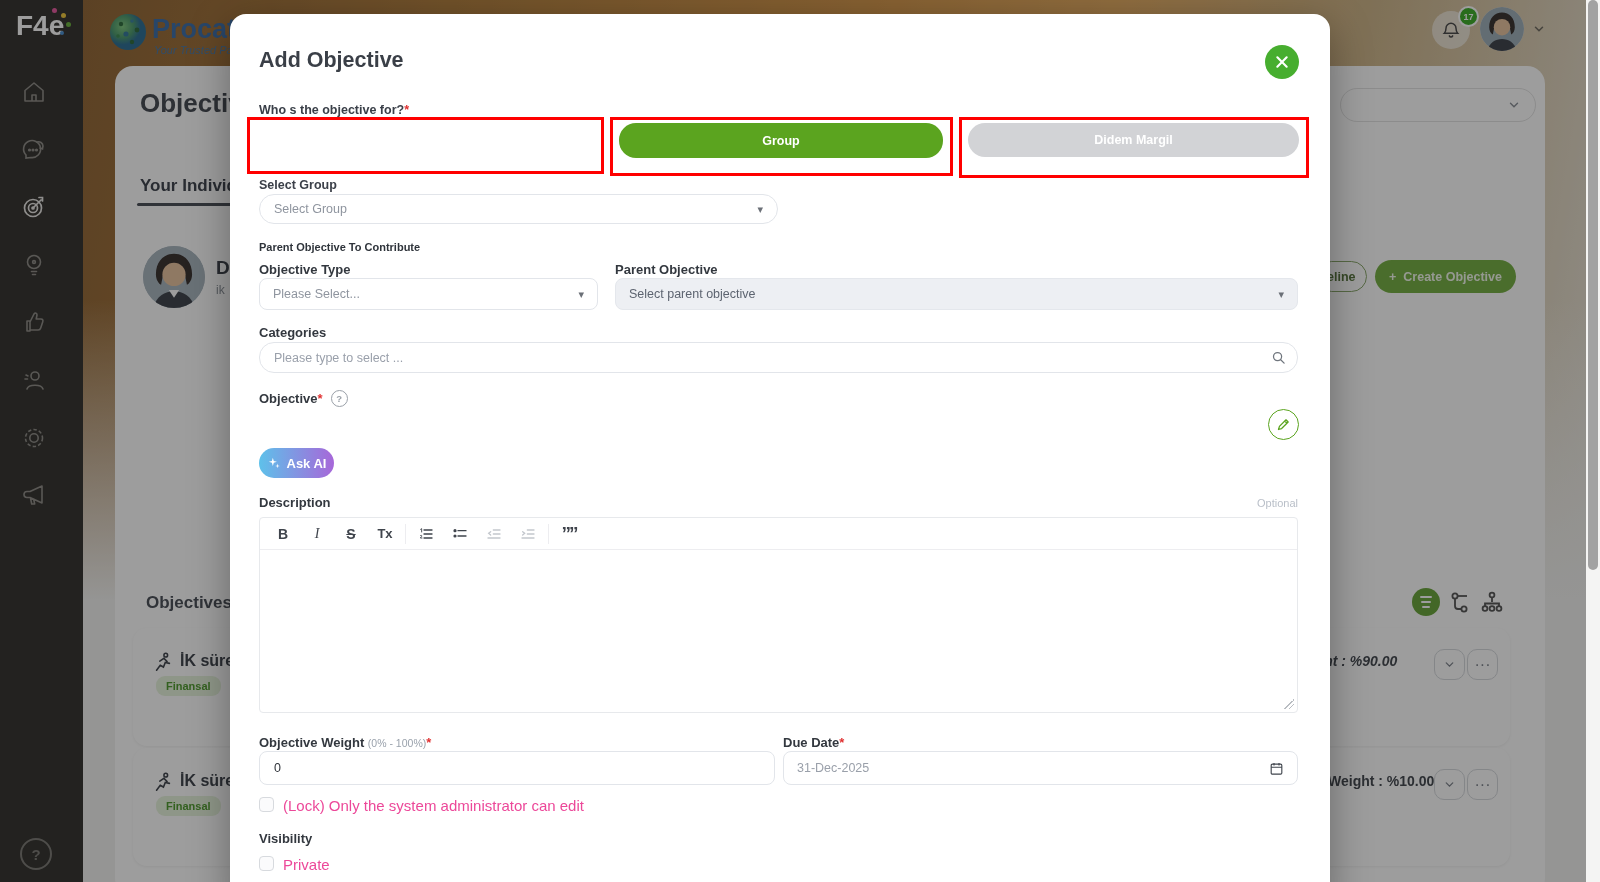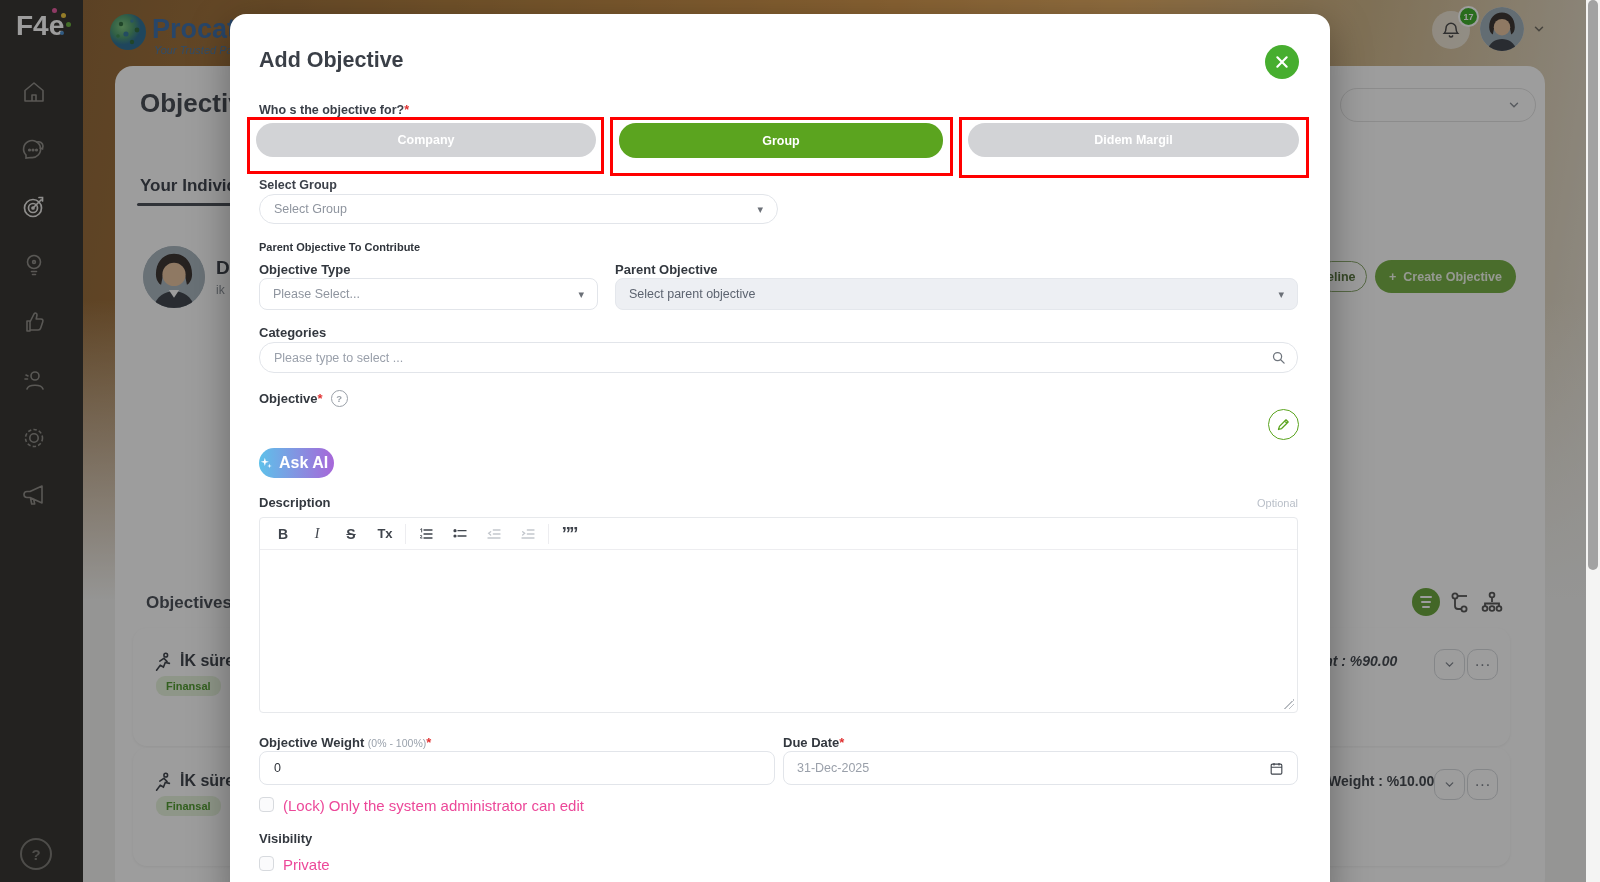--- a/index.html
+++ b/index.html
@@ -77,21 +77,21 @@
       padding:0 13px;box-sizing:border-box;justify-content:space-between;color:#8f959f;font-size:12.5px;}
   .selectsq.disabled{background:#edeff3;border-color:#e4e7ec;color:#5d6470;text-align:right;}
   .caret{color:#6b7077;font-size:11px;}
   .txtinput{border:1px solid #e2e5ea;border-radius:15px;background:#fff;box-sizing:border-box;
       font-size:12.5px;color:#2f333a;padding:0 14px;font-family:"Liberation Sans",sans-serif;outline:none;width:100%;height:100%;}
   .txtinput::placeholder{color:#9aa0ab;}
   .txtinput.sq{border-radius:8px;}
   .pencircle{width:31px;height:31px;border:1.6px solid #5ba41f;border-radius:50%;display:flex;
       align-items:center;justify-content:center;color:#5ba41f;box-sizing:border-box;}
   .askai{width:75px;height:30px;border-radius:15px;background:linear-gradient(90deg,#5ec1ea,#a767d9);
-      color:#fff;font-size:16px;font-weight:bold;display:flex;align-items:center;justify-content:flex-start;gap:6px;}
+      color:#fff;font-size:13px;font-weight:bold;display:flex;align-items:center;justify-content:center;gap:6px;}
   .optional{font-size:11px;color:#b9bfc8;text-align:right;}
   .editor{border:1px solid #e7e9ec;border-radius:4px;box-sizing:border-box;}
   .toolbar{height:31px;border-bottom:1px solid #ededf0;display:flex;align-items:center;padding-left:6px;}
   .tbtn{width:34px;height:31px;display:flex;align-items:center;justify-content:center;color:#3f444c;font-size:14px;}
   .tbtn.dis{color:#c3c7cd;}
   .tsep{width:1px;height:20px;background:#ededf0;margin:0 3px;}
   .bold{font-weight:bold;} .ital{font-style:italic;font-family:"Liberation Serif",serif;} .strike{text-decoration:line-through;font-weight:bold;}
   .txs{font-weight:bold;font-size:13px;}
   .quote{font-size:19px;font-weight:bold;letter-spacing:-2px;}
   .resizer{position:absolute;right:3px;bottom:3px;width:10px;height:10px;
@@ -298,21 +298,20 @@
     </div>
 
     <div class="abs lbl-sm" style="left:29px;top:89px;">
       <span>Who s the objective for?</span><span class="star">*</span>
     </div>
 
     <div class="abs redbox" style="left:17px;top:103px;width:357px;height:57px;"></div>
     <div class="abs redbox" style="left:380px;top:103px;width:343px;height:59px;"></div>
     <div class="abs redbox" style="left:729px;top:103px;width:350px;height:61px;"></div>
 
-    <div class="abs audbtn gray" style="left:26px;top:109px;width:340px;height:34px;">Company</div>
     <div class="abs audbtn green" style="left:389px;top:109px;width:324px;height:35px;">Group</div>
     <div class="abs audbtn gray" style="left:738px;top:109px;width:331px;height:34px;">Didem Margil</div>
 
     <div class="abs lbl-sm" style="left:29px;top:164px;font-weight:600;">Select Group</div>
     <div class="abs selectbox" style="left:29px;top:180px;width:519px;height:30px;">
       <span>Select Group</span>
       <span class="caret">▾</span>
     </div>
 
     <div class="abs lbl-xs" style="left:29px;top:227px;">Parent Objective To Contribute</div>

